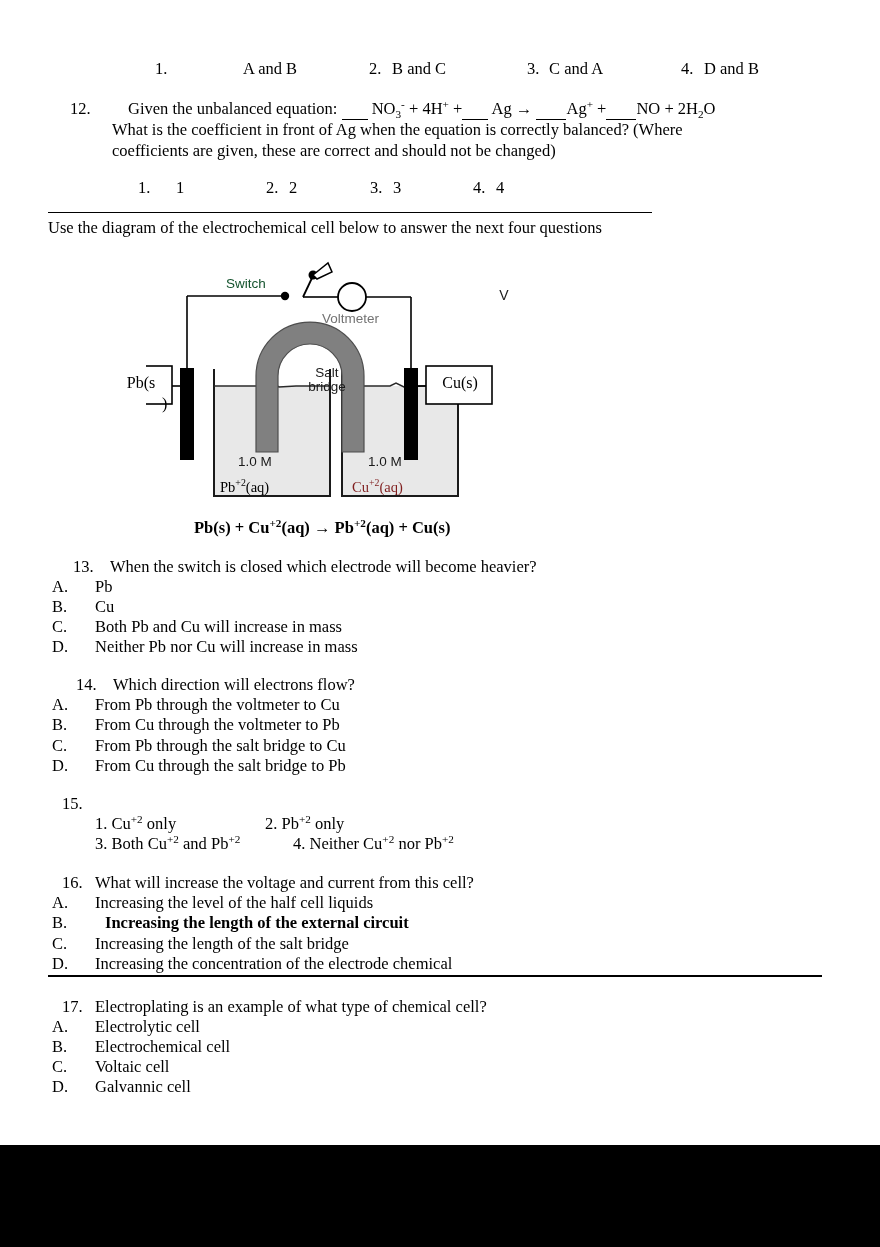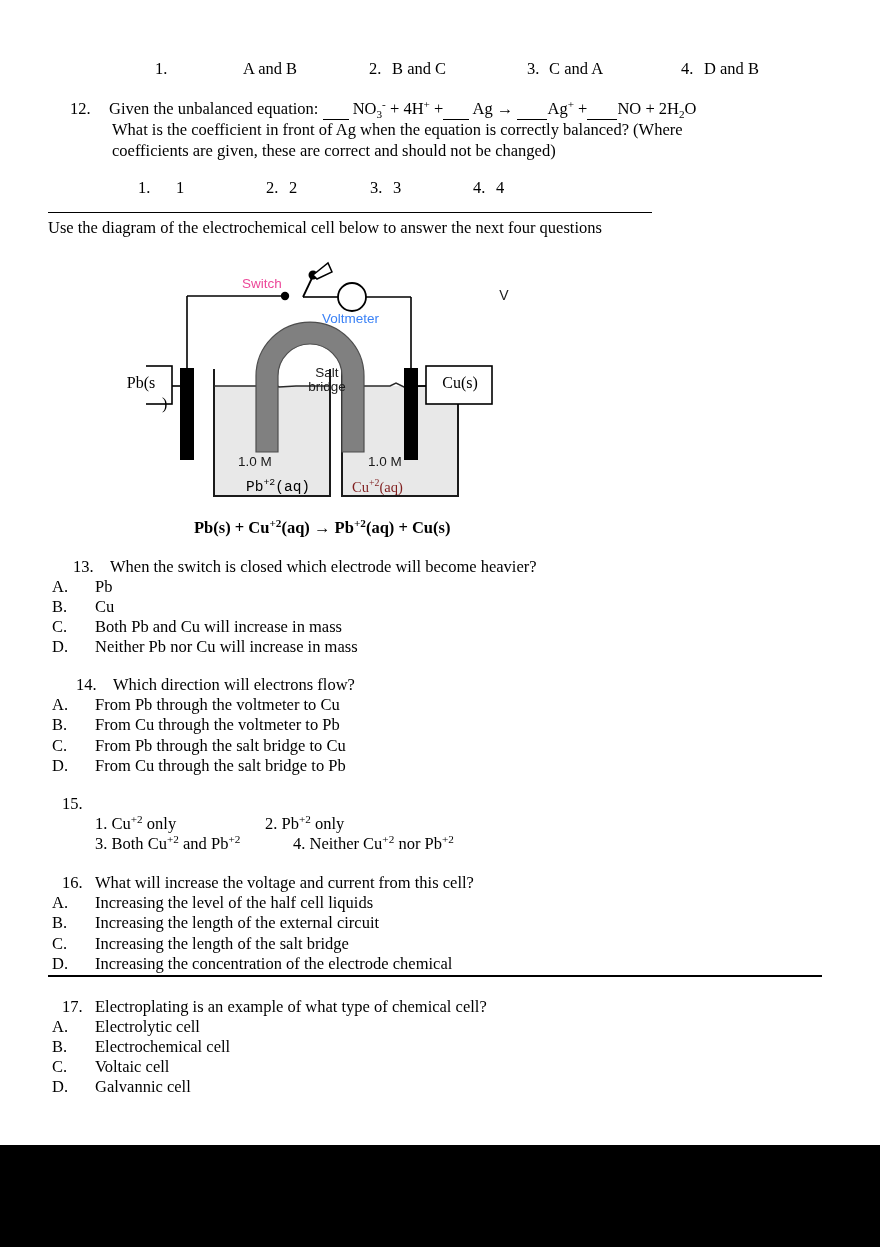--- a/index.html
+++ b/index.html
@@ -103,21 +103,21 @@
       <span style="left:369px;">2.</span>
       <span style="left:392px;">B and C</span>
       <span style="left:527px;">3.</span>
       <span style="left:549px;">C and A</span>
       <span style="left:681px;">4.</span>
       <span style="left:704px;">D and B</span>
     </div>
 
     <div class="qnum" style="left:70px; top:99px;">12.</div>
 
-    <div class="qbody" style="left:109px; top:99px; white-space:nowrap;">
+    <div class="qbody" style="left:128px; top:99px; white-space:nowrap;">
       <span>Given the unbalanced equation:</span>
       <span class="fillblank fb-md">&nbsp;</span>
       <span>NO</span><sub>3</sub><sup>-</sup>
       <span>+ 4H</span><sup>+</sup>
       <span>+</span><span class="fillblank fb-md">&nbsp;</span>
       <span>Ag</span>
       <span>→</span>
       <span class="fillblank fb-lg">&nbsp;</span><span>Ag</span><sup>+</sup>
       <span>+</span><span class="fillblank fb-lg">&nbsp;</span><span>NO + 2H</span><sub>2</sub><span>O</span>
     </div>
@@ -179,40 +179,40 @@
         <rect x="34" y="112" width="14" height="92" fill="#000000"></rect>
         <rect x="258" y="112" width="14" height="92" fill="#000000"></rect>
 
         <path d="M24,130 L34,130" fill="none" stroke="#000000" stroke-width="1.6"></path>
         <path d="M272,130 L282,130" fill="none" stroke="#000000" stroke-width="1.6"></path>
 
         <rect x="-36" y="110" width="62" height="38" fill="#ffffff" stroke="#000000" stroke-width="1.6"></rect>
         <rect x="280" y="110" width="66" height="38" fill="#ffffff" stroke="#000000" stroke-width="1.6"></rect>
       </svg>
 
-      <div style="position:absolute; left:96px; top:20px; font-size:13.5px; font-family:'Liberation Sans',sans-serif; color:#ec4899;">Switch</div>
+      <div style="position:absolute; left:80px; top:20px; font-size:13.5px; font-family:'Liberation Sans',sans-serif; color:#14532d;">Switch</div>
 
       <div style="position:absolute; left:346px; top:31px; width:24px; text-align:center; font-size:14px; font-family:'Liberation Sans',sans-serif; color:#1a1a1a;">V</div>
 
-      <div style="position:absolute; left:176px; top:55px; font-size:13.5px; font-family:'Liberation Sans',sans-serif; color:#3b82f6;">Voltmeter</div>
+      <div style="position:absolute; left:176px; top:55px; font-size:13.5px; font-family:'Liberation Sans',sans-serif; color:#737373;">Voltmeter</div>
 
       <div style="position:absolute; left:154px; top:110px; width:54px; text-align:center; font-size:13.5px; line-height:14px; font-family:'Liberation Sans',sans-serif; color:#1a1a1a;">
         <div>Salt</div>
         <div>bridge</div>
       </div>
 
       <div style="position:absolute; left:-28px; top:118px; width:46px; text-align:center; font-size:16px; font-family:'Liberation Serif',serif; color:#000;">Pb(s</div>
       <div style="position:absolute; left:16px; top:139px; font-size:16px; font-family:'Liberation Serif',serif; color:#000;">)</div>
 
       <div style="position:absolute; left:288px; top:118px; width:52px; text-align:center; font-size:16px; font-family:'Liberation Serif',serif; color:#000;">Cu(s)</div>
 
       <div style="position:absolute; left:92px; top:198px; font-size:13.5px; font-family:'Liberation Sans',sans-serif; color:#1a1a1a;">1.0 M</div>
       <div style="position:absolute; left:222px; top:198px; font-size:13.5px; font-family:'Liberation Sans',sans-serif; color:#1a1a1a;">1.0 M</div>
 
-      <div style="position:absolute; left:74px; top:223px; font-size:14.5px; font-family:Liberation Mono, monospace; color:#000; white-space:nowrap;margin-left:26px;">
+      <div style="position:absolute; left:74px; top:223px; font-size:14.5px; font-family:Liberation Serif, serif; color:#000; white-space:nowrap;">
         <span>Pb</span><sup>+2</sup><span>(aq)</span>
       </div>
 
       <div style="position:absolute; left:206px; top:223px; font-size:14.5px; font-family:'Liberation Serif',serif; color:#7f1d1d; white-space:nowrap;">
         <span>Cu</span><sup>+2</sup><span>(aq)</span>
       </div>
     </div>
 
     <div class="net-eq" style="left:194px; top:518px;">
       <span>Pb(s)  + Cu</span><sup>+2</sup><span>(aq)</span>
@@ -262,21 +262,21 @@
       <span>4.</span>
       <span>Neither Cu</span><sup>+2</sup><span> nor Pb</span><sup>+2</sup>
     </div>
 
     <div class="opt" style="left:62px; top:873px;">16.</div>
     <div class="opt" style="left:95px; top:873px;">What will increase the voltage and current from this cell?</div>
 
     <div class="opt" style="left:52px; top:893px;">A.</div>
     <div class="opt" style="left:95px; top:893px;">Increasing the level of the half cell liquids</div>
     <div class="opt" style="left:52px; top:913px;">B.</div>
-    <div class="opt" style="left:95px; top:913px;">Increasing the length of the external circuit</div>
+    <div class="opt" style="left:105px; top:913px;font-weight:bold;">Increasing the length of the external circuit</div>
     <div class="opt" style="left:52px; top:934px;">C.</div>
     <div class="opt" style="left:95px; top:934px;">Increasing the length of the salt bridge</div>
     <div class="opt" style="left:52px; top:954px;">D.</div>
     <div class="opt" style="left:95px; top:954px;">Increasing the concentration of the electrode chemical</div>
 
     <div class="rule-thick" style="left:48px; top:975px; width:774px;"></div>
 
     <div class="opt" style="left:62px; top:997px;">17.</div>
     <div class="opt" style="left:95px; top:997px;">Electroplating is an example of what type of chemical cell?</div>
 

